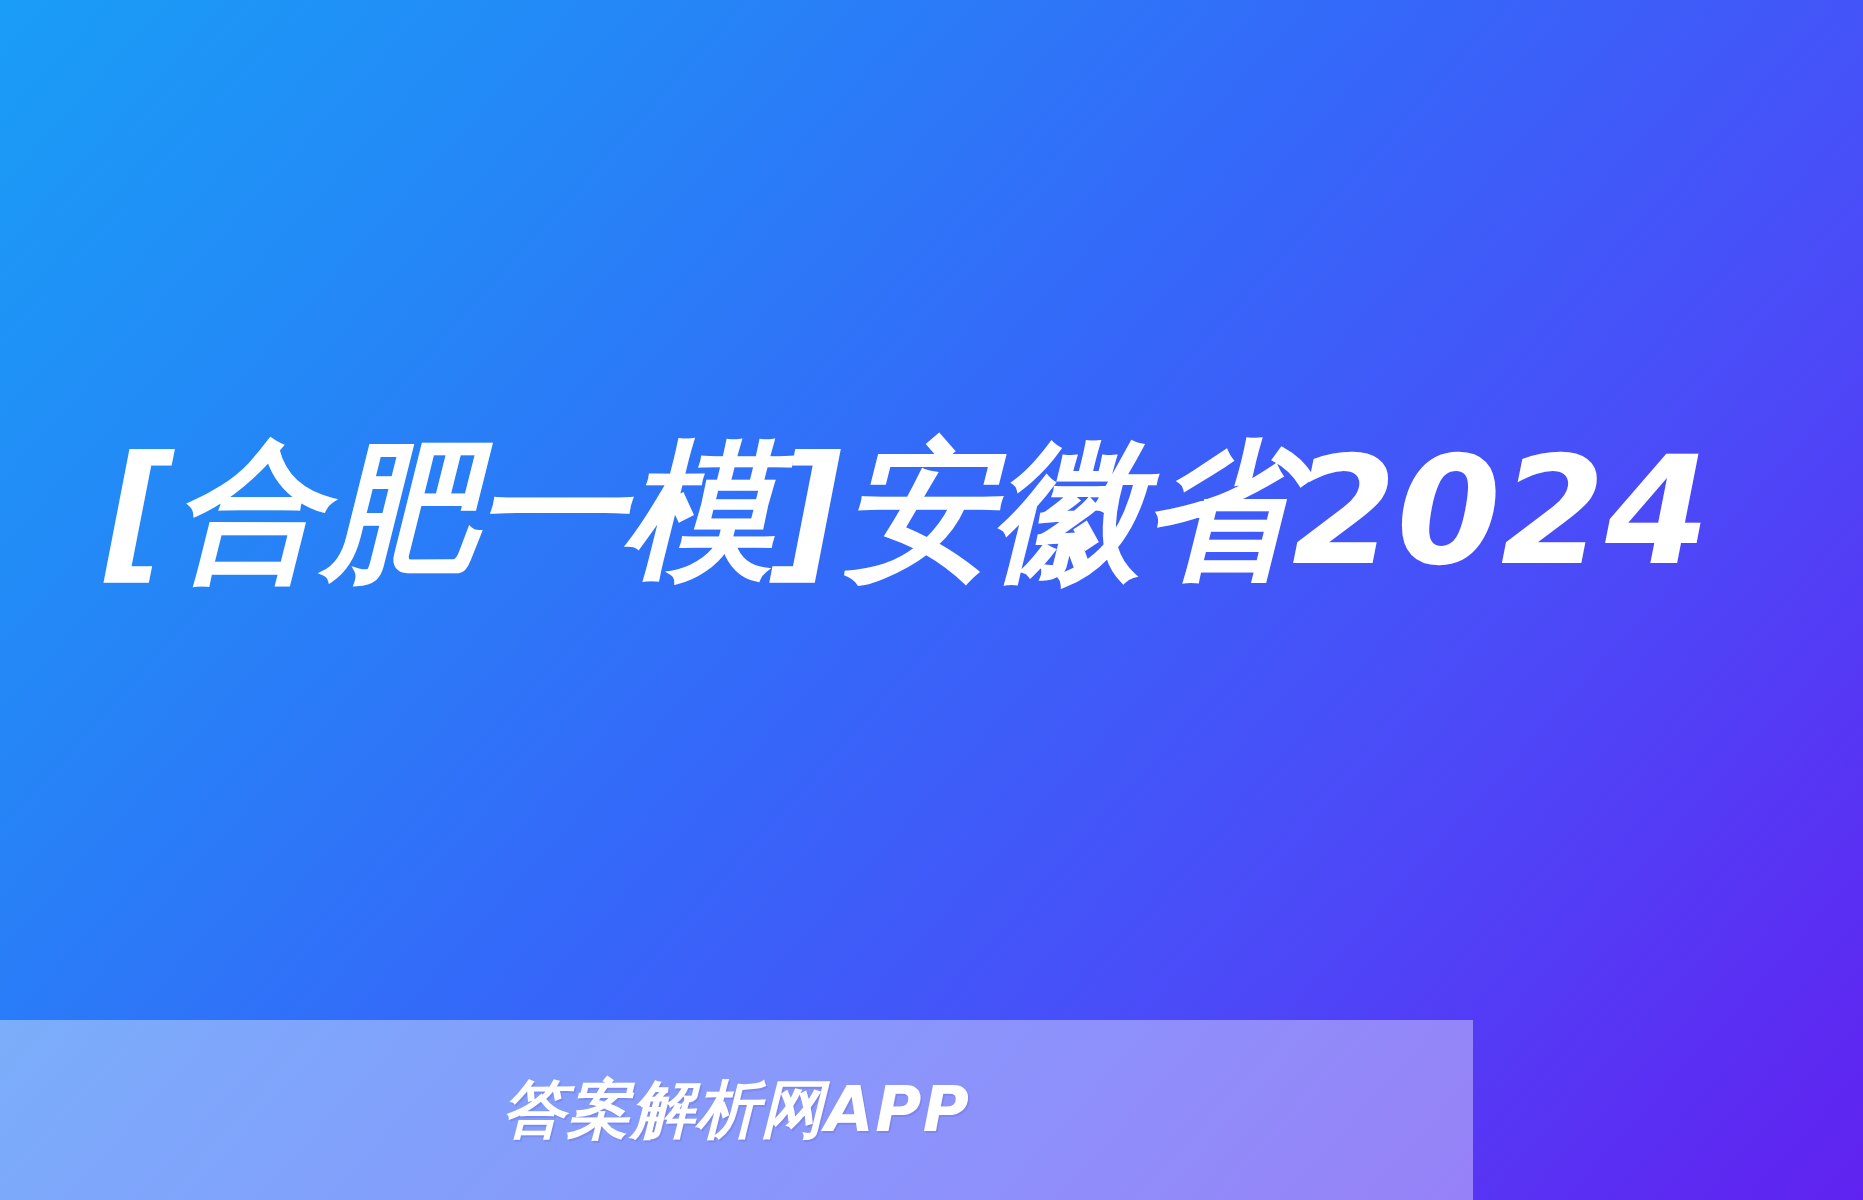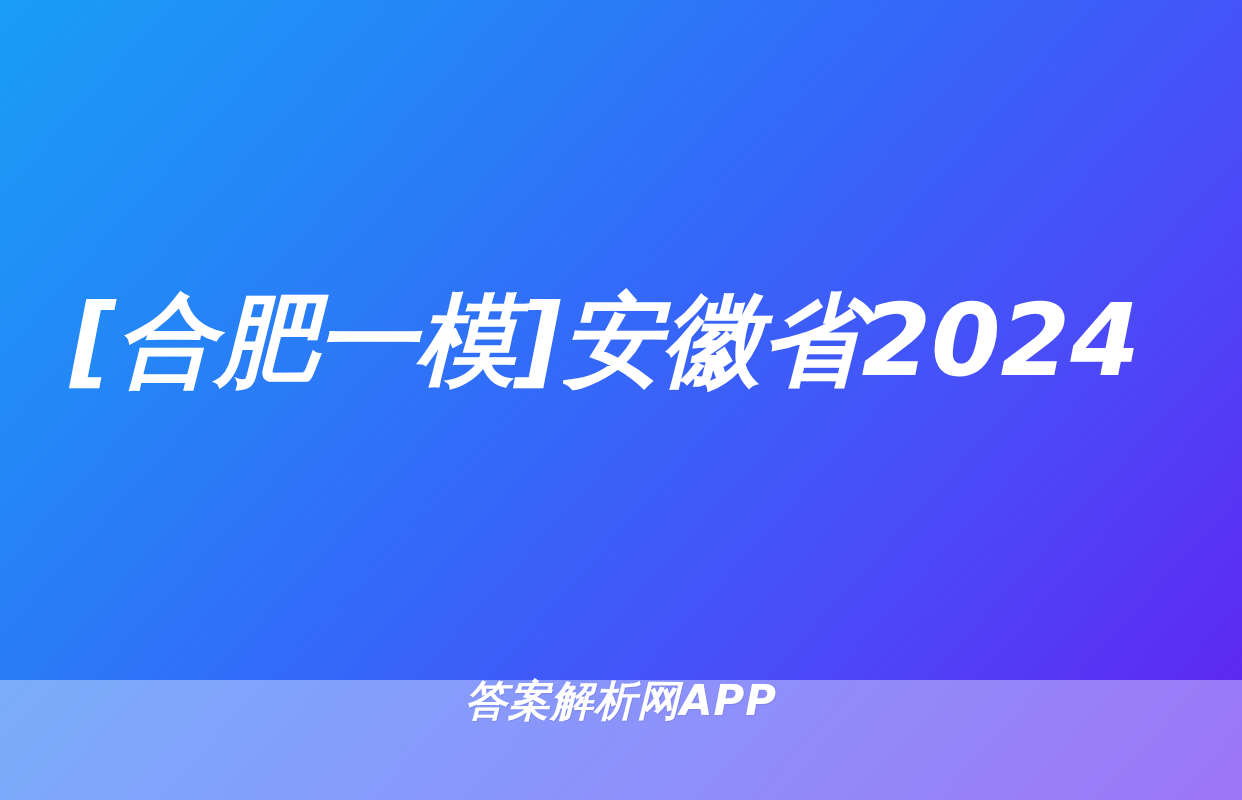--- a/index.html
+++ b/index.html
@@ -59,25 +59,25 @@
     letter-spacing: 0px;
     white-space: nowrap;
     text-rendering: geometricPrecision;
   }
 
   
   .watermark-band {
     position: absolute;
     left: 0;
     top: 680px;
-    width: 1242px;
+    width: 982px;
     height: 120px;
     background: rgba(255, 255, 255, 0.38);
     display: flex;
-    align-items: flex-start;
+    align-items: center;
     justify-content: center;
   }
 
   .watermark-text {
     color: #ffffff;
     font-family: "DejaVu Sans", "Liberation Sans", sans-serif;
     font-weight: 700;
     font-style: italic;
     font-size: 42px;
     line-height: 42px;

